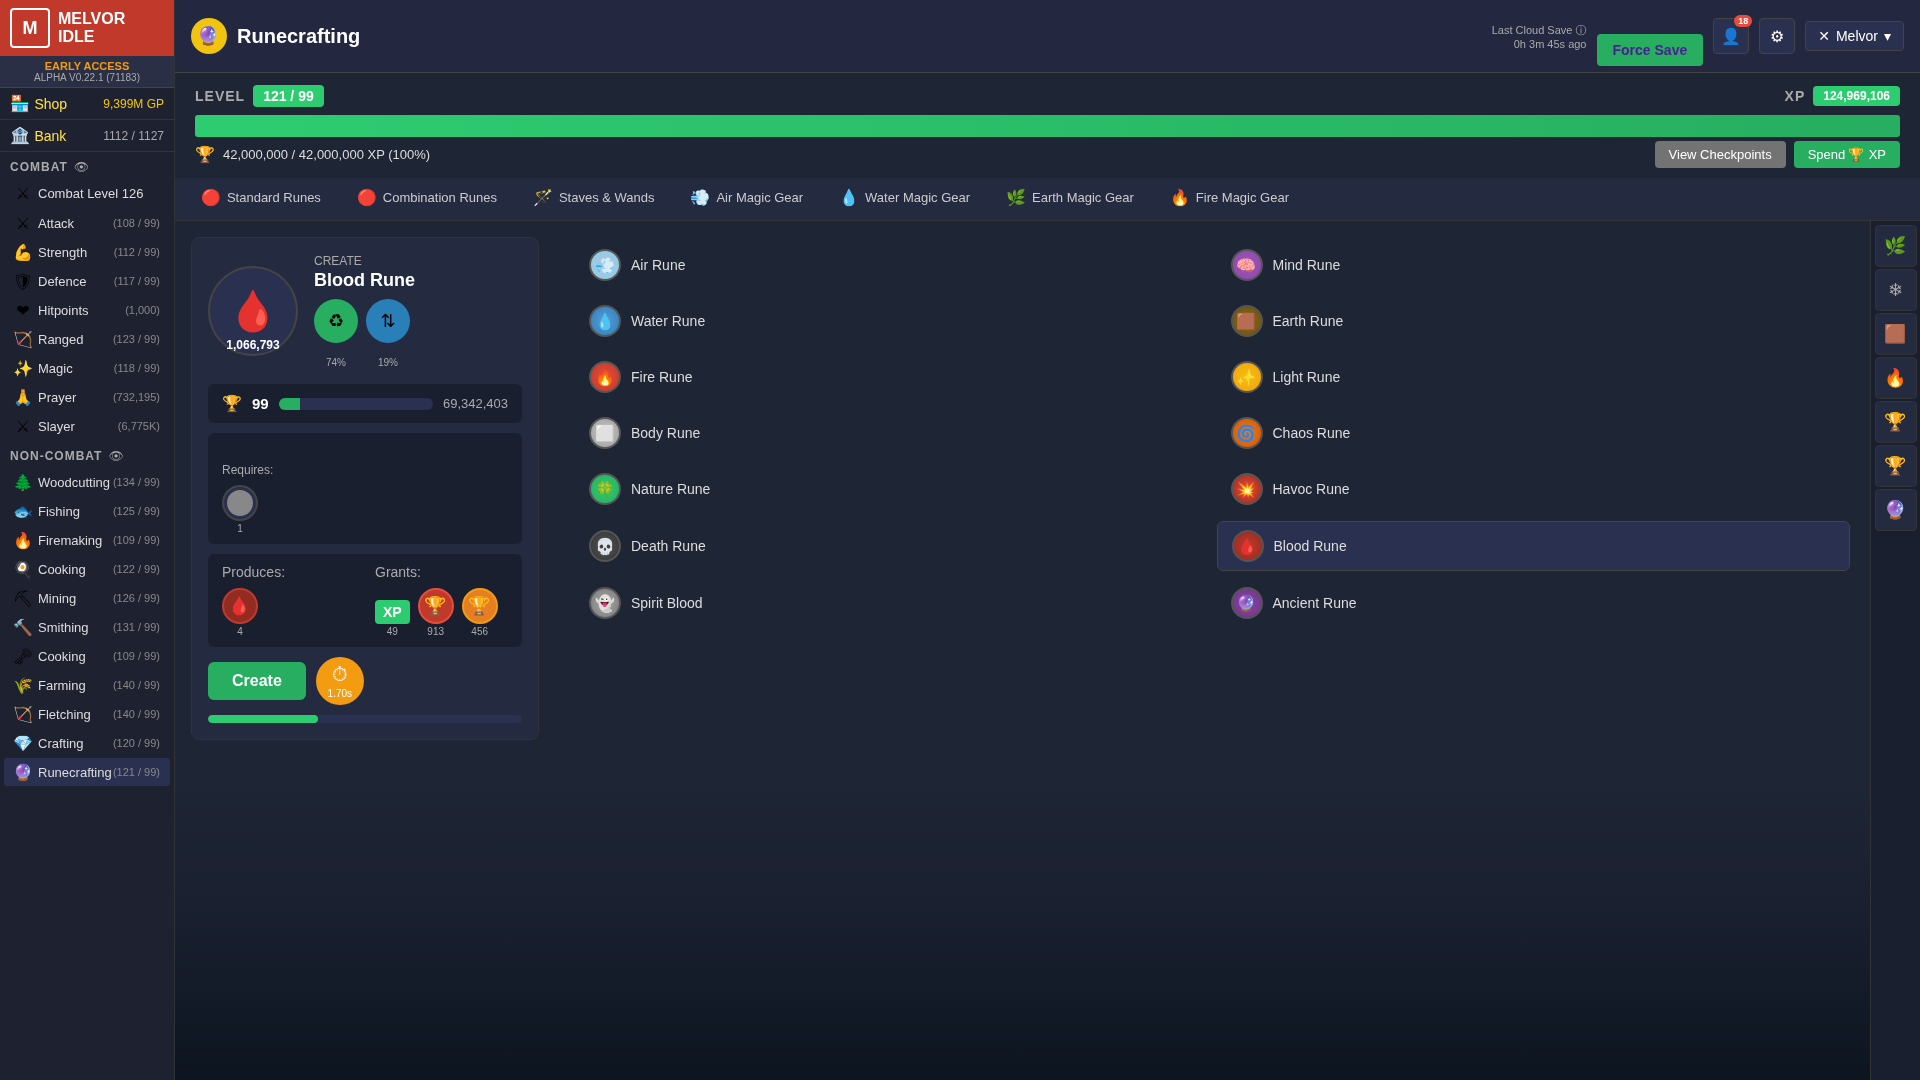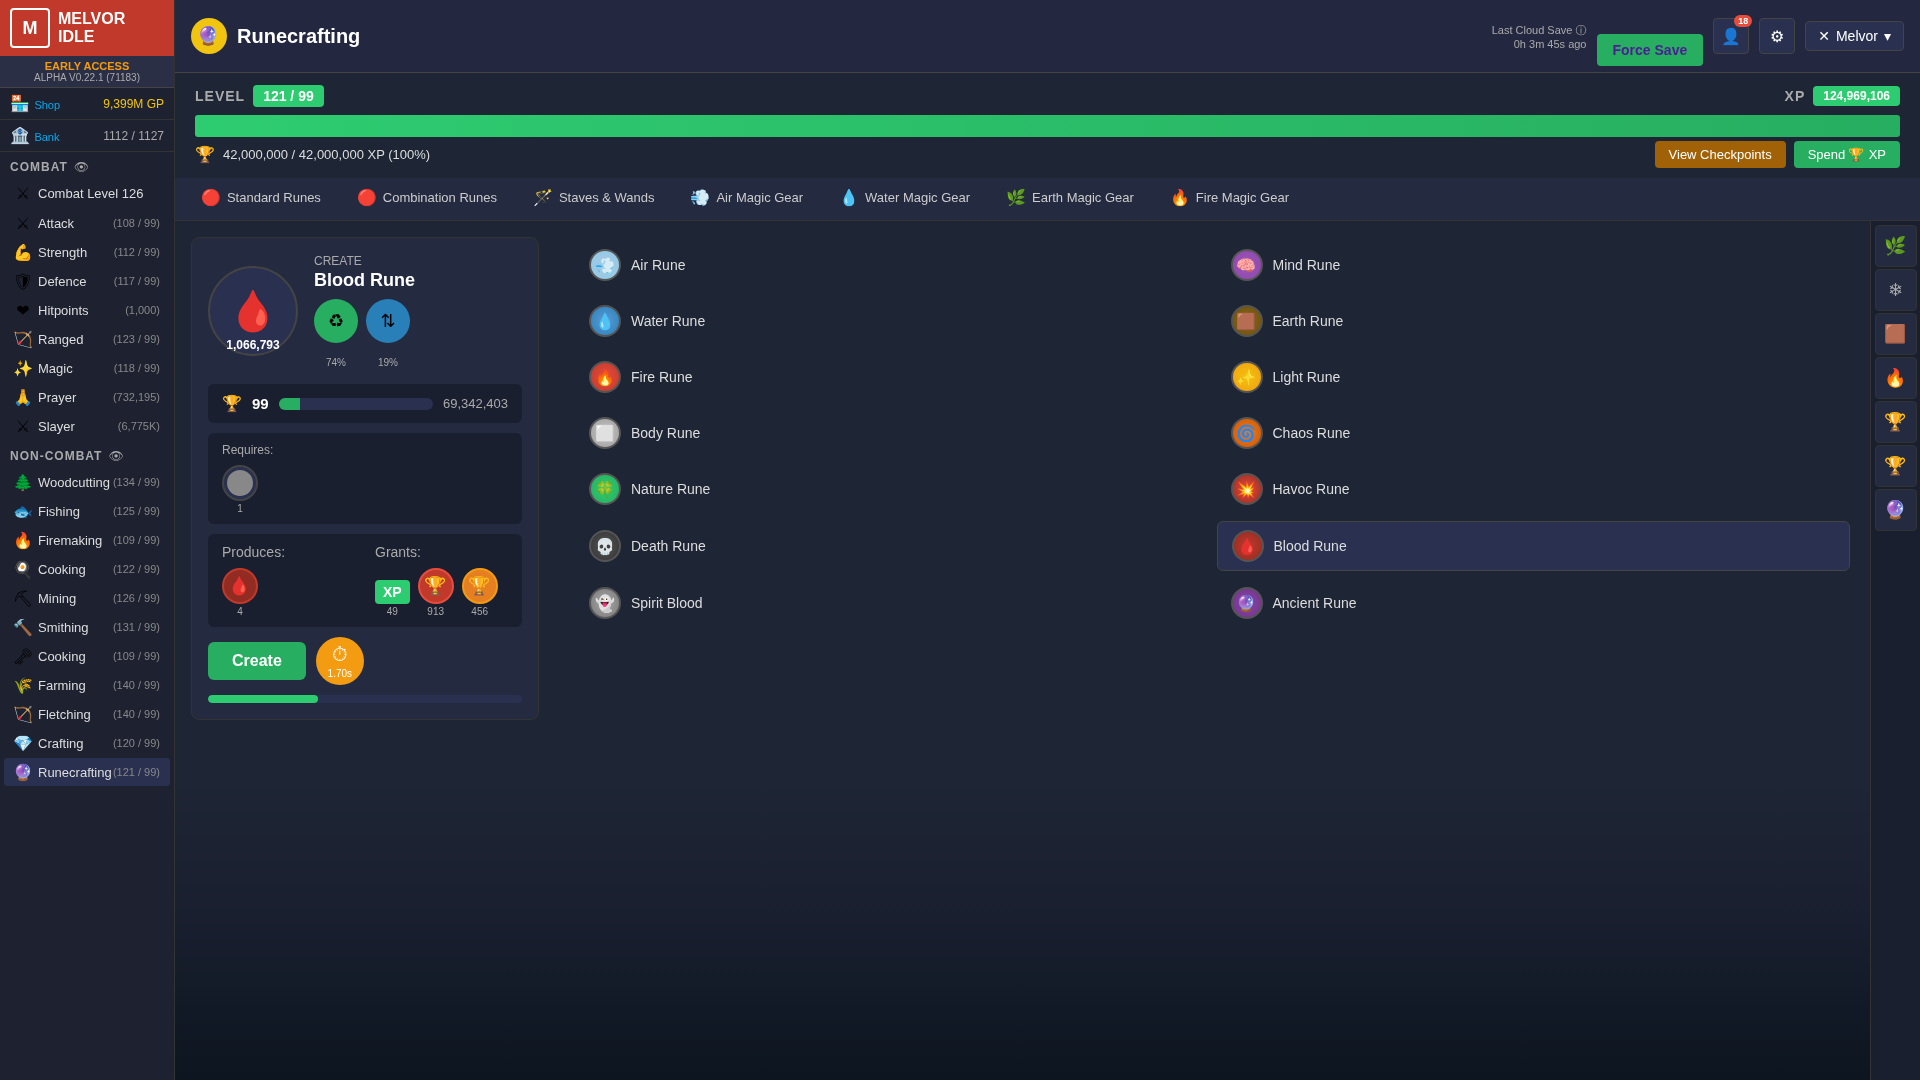--- a/index.html
+++ b/index.html
@@ -54,21 +54,21 @@
     #early-access .ea-version { color: #aaa; font-size: 10px; }
 
     .sidebar-money {
       padding: 6px 10px;
       display: flex;
       align-items: center;
       justify-content: space-between;
       border-bottom: 1px solid #333;
       cursor: pointer;
     }
-    .sidebar-money .label { color: #0ea5e9; font-size: 11px; }
+    .sidebar-money .label { color: #fde047; font-size: 14px; }
     .sidebar-money .amount { color: #f1c40f; font-size: 12px; }
     .sidebar-money .bank-amount { color: #aaa; font-size: 12px; }
 
     .sidebar-section-header {
       padding: 8px 10px 4px;
       display: flex;
       align-items: center;
       gap: 6px;
     }
     .sidebar-section-header .section-label { color: #aaa; font-size: 12px; font-weight: bold; letter-spacing: 1px; }
@@ -213,21 +213,21 @@
       display: flex;
       align-items: center;
       justify-content: space-between;
       margin-top: 4px;
       padding-bottom: 10px;
     }
     #xp-progress-left { display: flex; align-items: center; gap: 8px; }
     #xp-trophy { font-size: 16px; }
     #xp-progress-text { color: #ddd; font-size: 13px; }
     #view-checkpoints-btn {
-      background: #a16207;
+      background: #737373;
       color: white;
       border: none;
       padding: 6px 14px;
       border-radius: 4px;
       font-size: 13px;
       cursor: pointer;
     }
     #spend-xp-btn {
       background: #27ae60;
       color: white;
@@ -366,21 +366,21 @@
 
     
     #craft-requires-section {
       background: #1a1f30;
       border-radius: 6px;
       padding: 10px 14px;
       margin-bottom: 10px;
       display: flex;
       gap: 20px;
     }
-    .req-col { flex: 1; }
+    .req-col { flex: 1; margin-top: 20px; }
     .req-label { color: #aaa; font-size: 12px; margin-bottom: 8px; }
     .req-items { display: flex; gap: 8px; flex-wrap: wrap; }
     .req-item {
       display: flex; flex-direction: column; align-items: center; gap: 2px;
       cursor: pointer;
     }
     .req-item-icon {
       width: 36px; height: 36px;
       background: #2a3050;
       border-radius: 50%;

